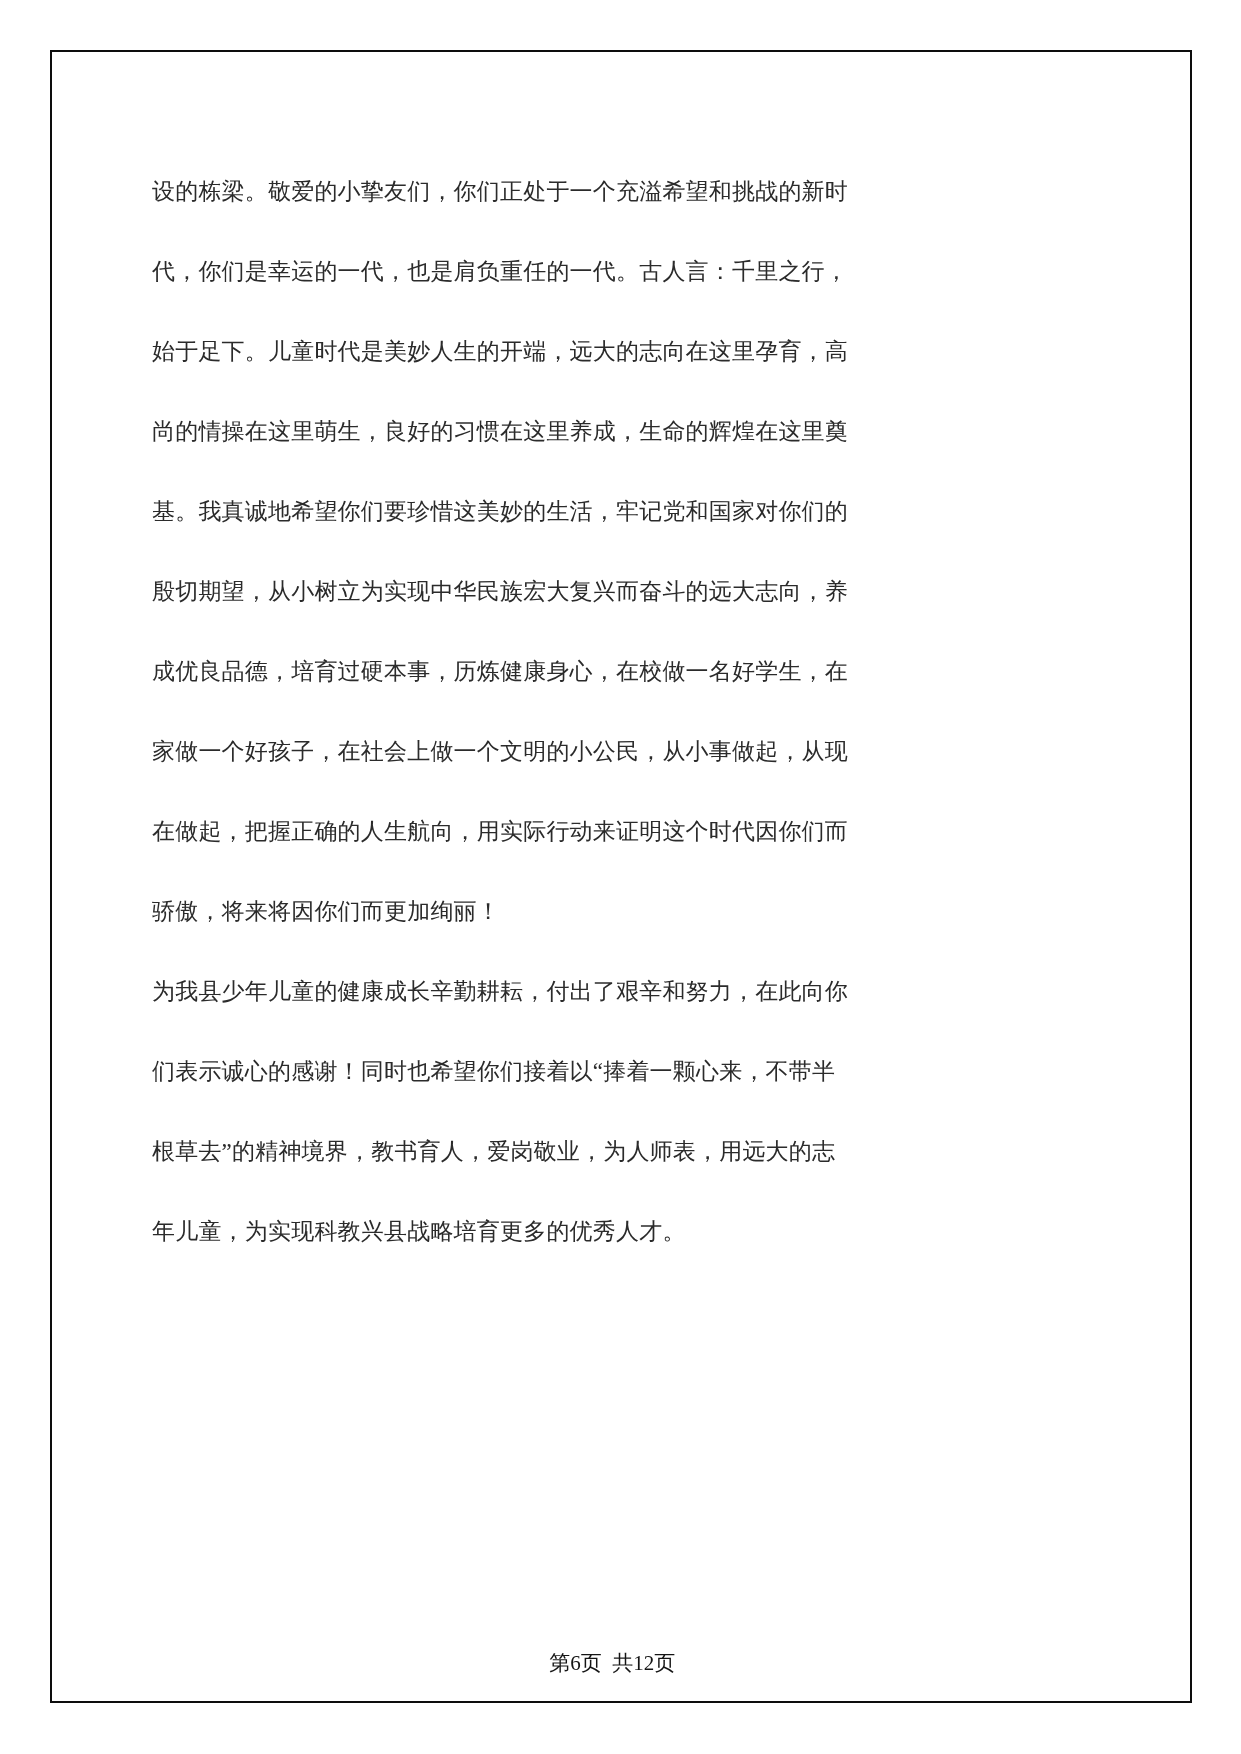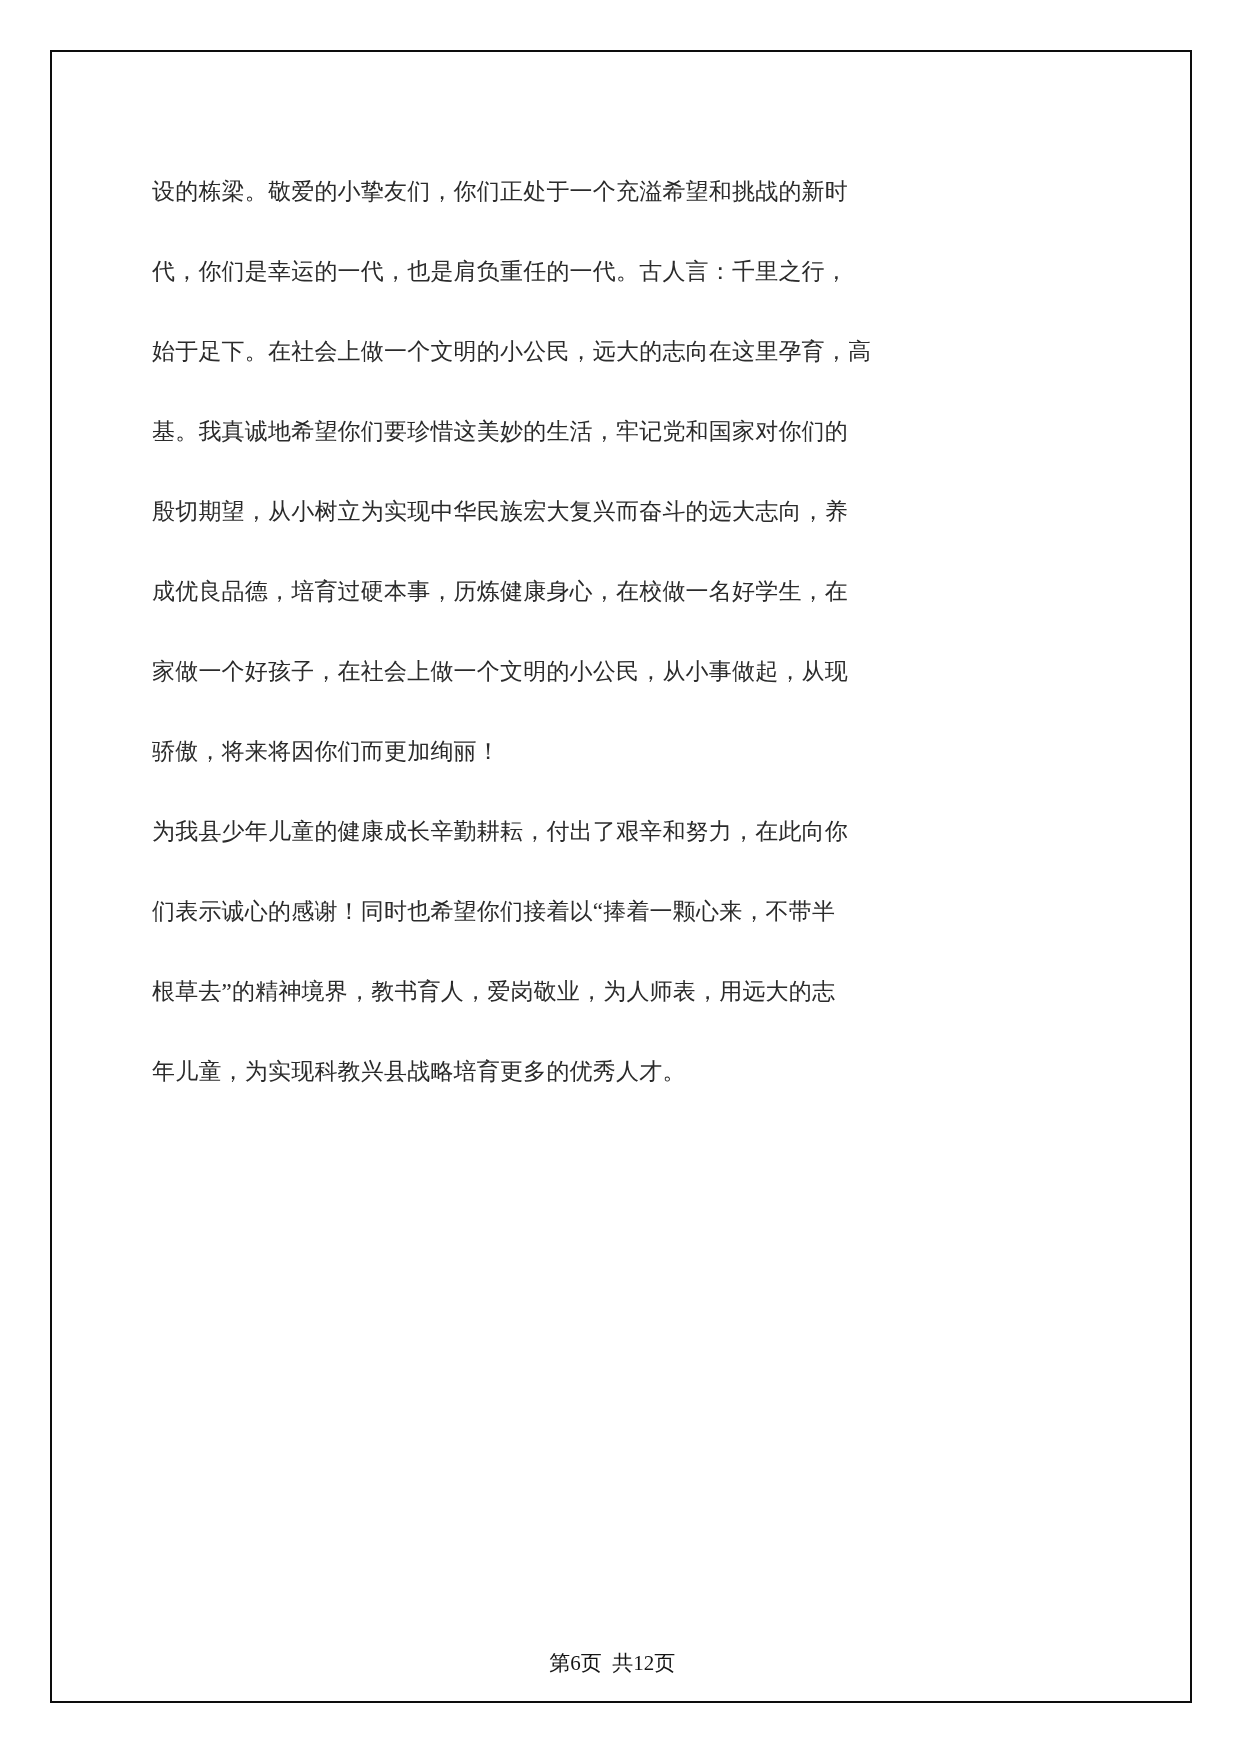--- a/index.html
+++ b/index.html
@@ -51,25 +51,27 @@
   }
 </style>
 </head>
 <body>
 
 <div class="frame"></div>
 
 <div class="body-text">
     <div class="line">设的栋梁。敬爱的小挚友们，你们正处于一个充溢希望和挑战的新时</div>
     <div class="line">代，你们是幸运的一代，也是肩负重任的一代。古人言：千里之行，</div>
-    <div class="line">始于足下。在社会上做一个文明的小公民，远大的志向在这里孕育，高</div>
+    <div class="line">始于足下。儿童时代是美妙人生的开端，远大的志向在这里孕育，高</div>
+    <div class="line">尚的情操在这里萌生，良好的习惯在这里养成，生命的辉煌在这里奠</div>
     <div class="line">基。我真诚地希望你们要珍惜这美妙的生活，牢记党和国家对你们的</div>
     <div class="line">殷切期望，从小树立为实现中华民族宏大复兴而奋斗的远大志向，养</div>
     <div class="line">成优良品德，培育过硬本事，历炼健康身心，在校做一名好学生，在</div>
     <div class="line">家做一个好孩子，在社会上做一个文明的小公民，从小事做起，从现</div>
+    <div class="line">在做起，把握正确的人生航向，用实际行动来证明这个时代因你们而</div>
     <div class="line">骄傲，将来将因你们而更加绚丽！</div>
     <div class="line">为我县少年儿童的健康成长辛勤耕耘，付出了艰辛和努力，在此向你</div>
     <div class="line">们表示诚心的感谢！同时也希望你们接着以“捧着一颗心来，不带半</div>
     <div class="line">根草去”的精神境界，教书育人，爱岗敬业，为人师表，用远大的志</div>
     <div class="line">年儿童，为实现科教兴县战略培育更多的优秀人才。</div>
   </div>
 
 <div class="footer">
   <span>第6页  共12页</span>
 </div>

